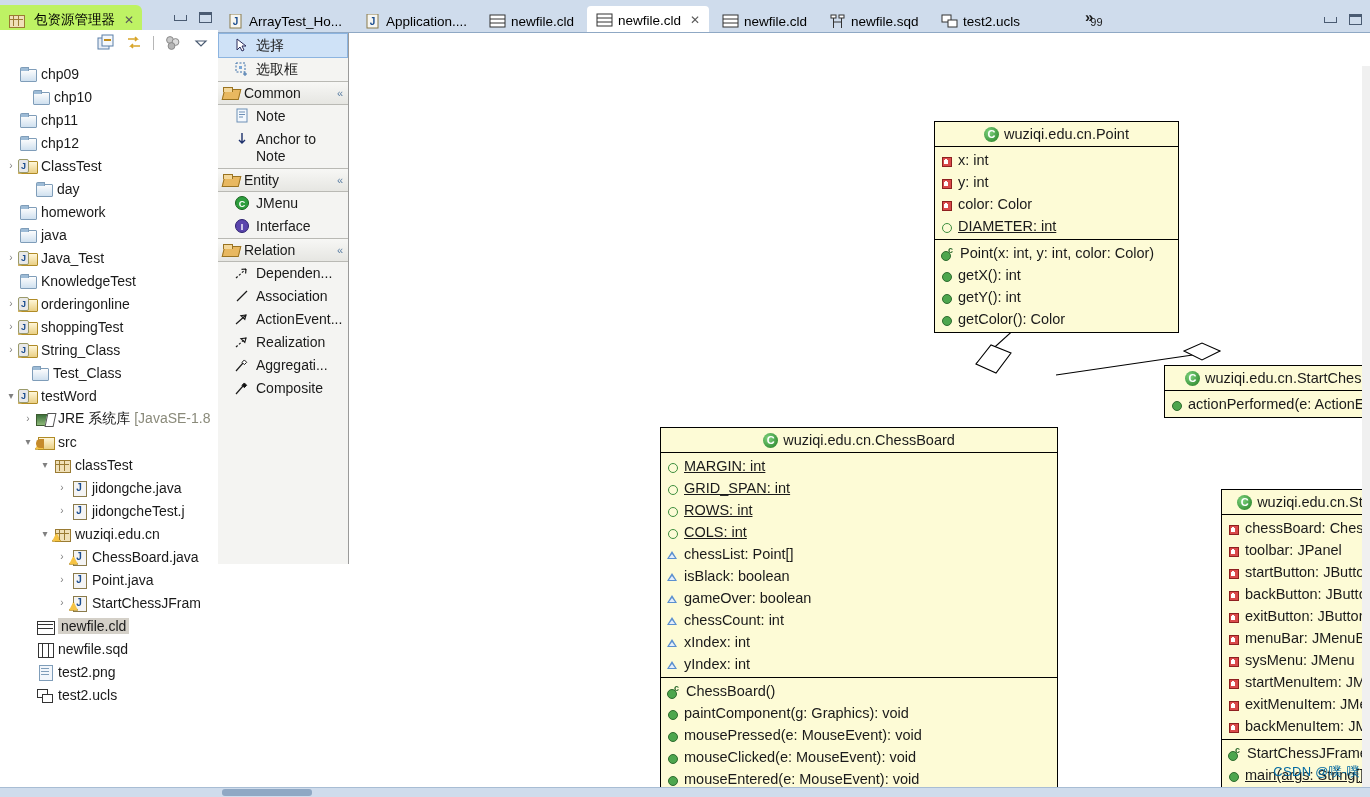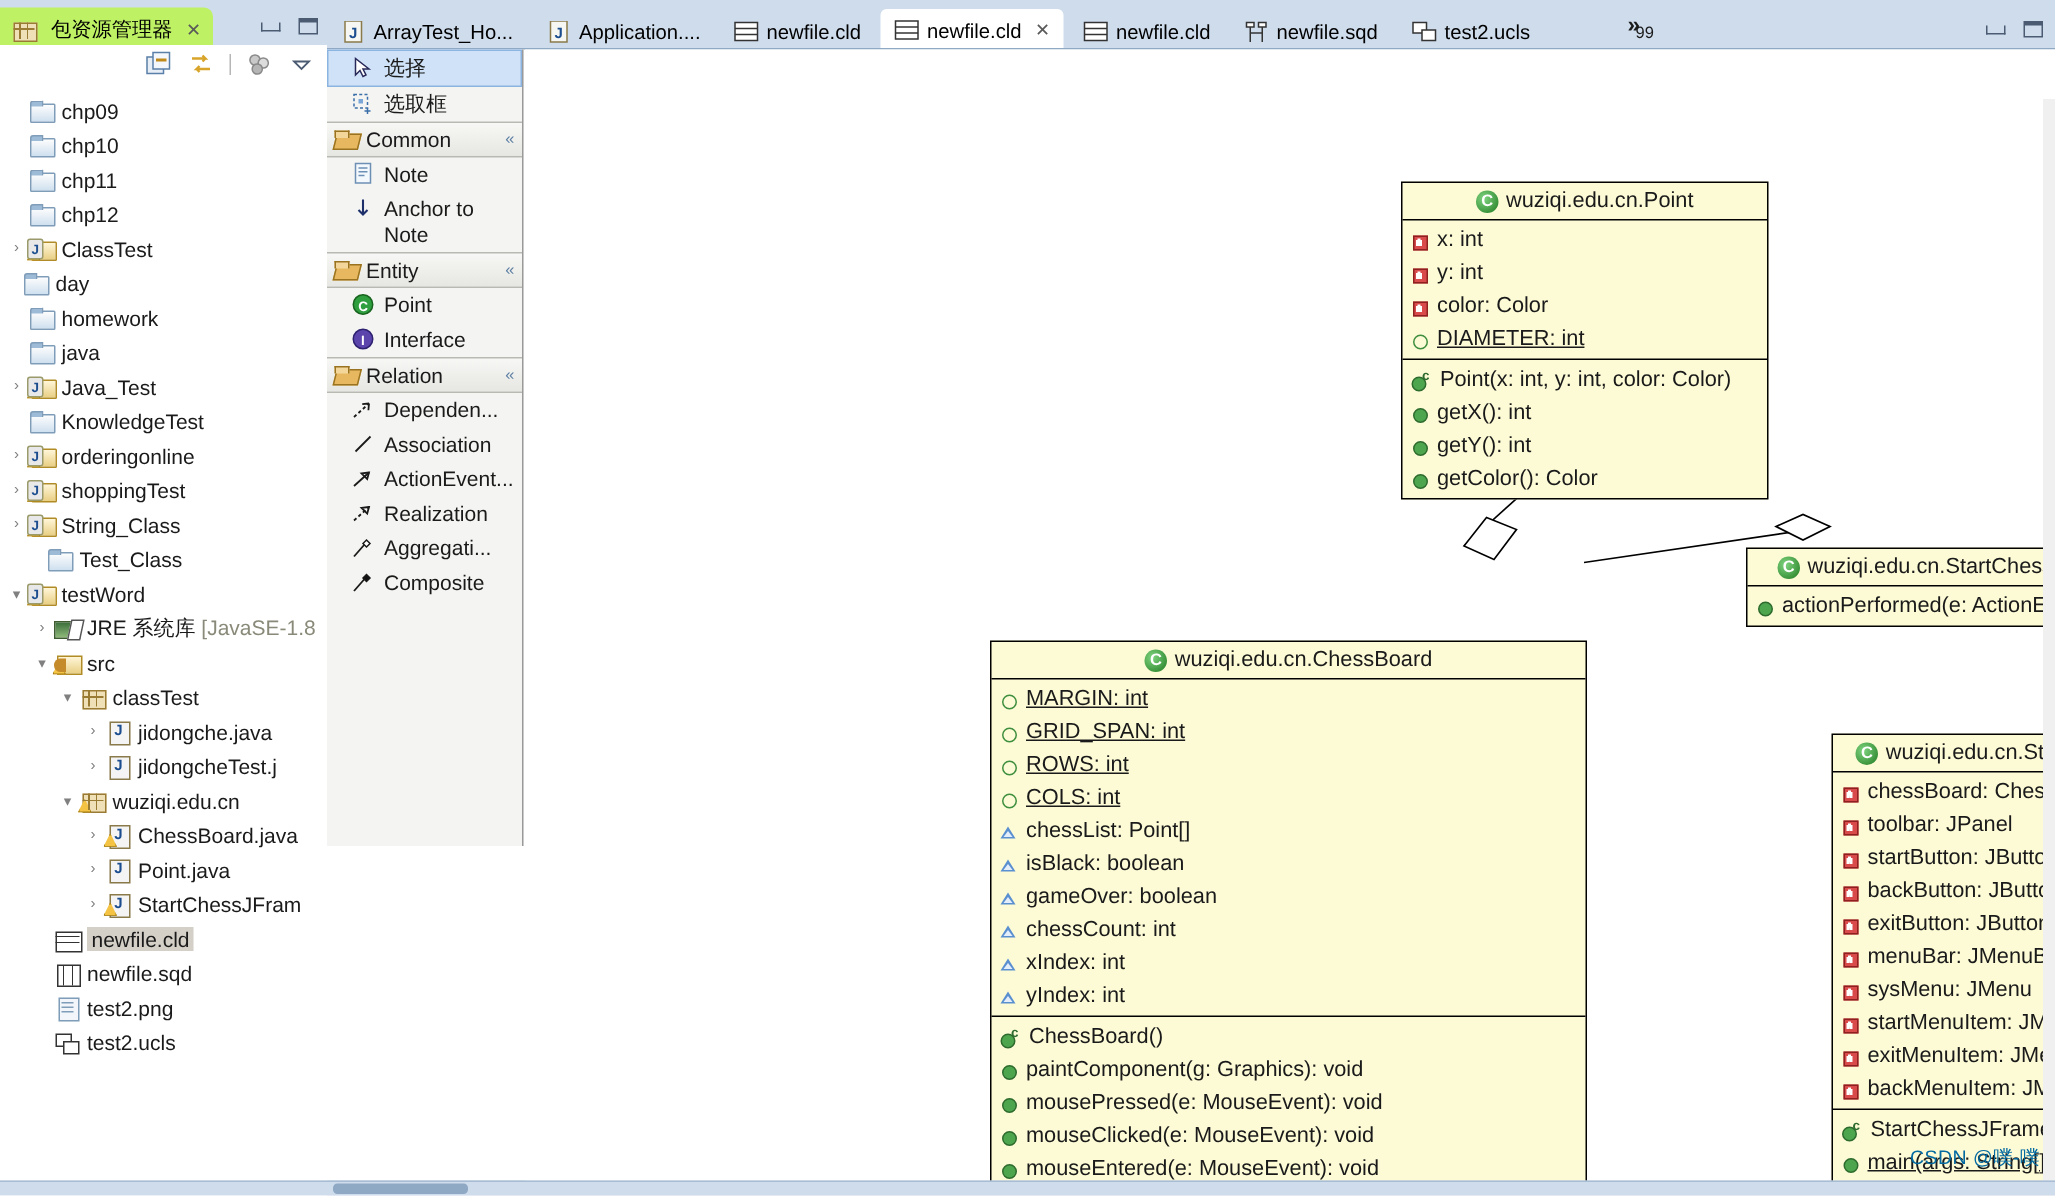--- a/index.html
+++ b/index.html
@@ -364,21 +364,21 @@
         </svg>
       </span>
     </div>
 
     <div class="tree" id="tree">
         <div class="trow" style="padding-left: 4px;">
           <span class="arrow"></span>
           <span class="ico ic-folder"></span>
           <span class="tlabel">chp09</span>
         </div>
-        <div class="trow" style="padding-left: 4px;">
+        <div class="trow" style="padding-left: 17px;">
           <span class="arrow"></span>
           <span class="ico ic-folder"></span>
           <span class="tlabel">chp10</span>
         </div>
         <div class="trow" style="padding-left: 4px;">
           <span class="arrow"></span>
           <span class="ico ic-folder"></span>
           <span class="tlabel">chp11</span>
         </div>
         <div class="trow" style="padding-left: 4px;">
@@ -386,21 +386,21 @@
           <span class="ico ic-folder"></span>
           <span class="tlabel">chp12</span>
         </div>
         <div class="trow" style="padding-left: 4px;">
           <span class="arrow">›</span>
           <span class="ico ic-project">
             <span class="warn"></span>
           </span>
           <span class="tlabel">ClassTest</span>
         </div>
-        <div class="trow" style="padding-left: 0;">
+        <div class="trow" style="padding-left: 20px;">
           <span class="arrow"></span>
           <span class="ico ic-folder"></span>
           <span class="tlabel">day</span>
         </div>
         <div class="trow" style="padding-left: 4px;">
           <span class="arrow"></span>
           <span class="ico ic-folder"></span>
           <span class="tlabel">homework</span>
         </div>
         <div class="trow" style="padding-left: 4px;">
@@ -634,21 +634,21 @@
           <div class="pal-header">
             <span class="pal-ico folder-open"></span>
             <span>Entity</span>
             <span class="pin">«</span>
           </div>
           <div class="pal-item">
             <span class="pal-ico"><svg width="16" height="16" viewBox="0 0 16 16">
                 <circle cx="8" cy="8" r="6.5" fill="#2e9e3e" stroke="#18641f"></circle>
                 <text x="8" y="12" font-size="9" font-weight="bold" fill="#fff" text-anchor="middle" font-family="Liberation Sans">C</text>
               </svg></span>
-            <span>Point</span>
+            <span>JMenu</span>
           </div>
           <div class="pal-item">
             <span class="pal-ico"><svg width="16" height="16" viewBox="0 0 16 16">
                 <circle cx="8" cy="8" r="6.5" fill="#5b45ad" stroke="#2d2170"></circle>
                 <text x="8" y="12" font-size="9" font-weight="bold" fill="#fff" text-anchor="middle" font-family="Liberation Sans">I</text>
               </svg></span>
             <span>Interface</span>
           </div>
           <div class="pal-header">
             <span class="pal-ico folder-open"></span>

